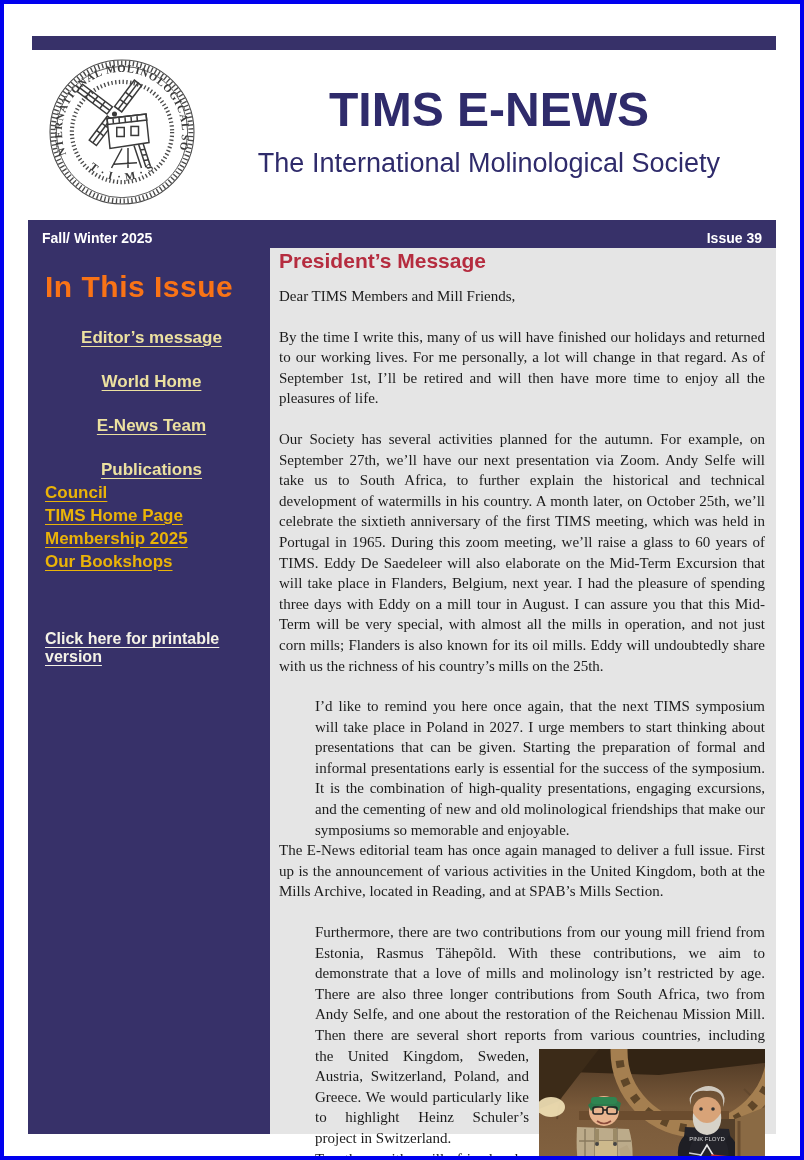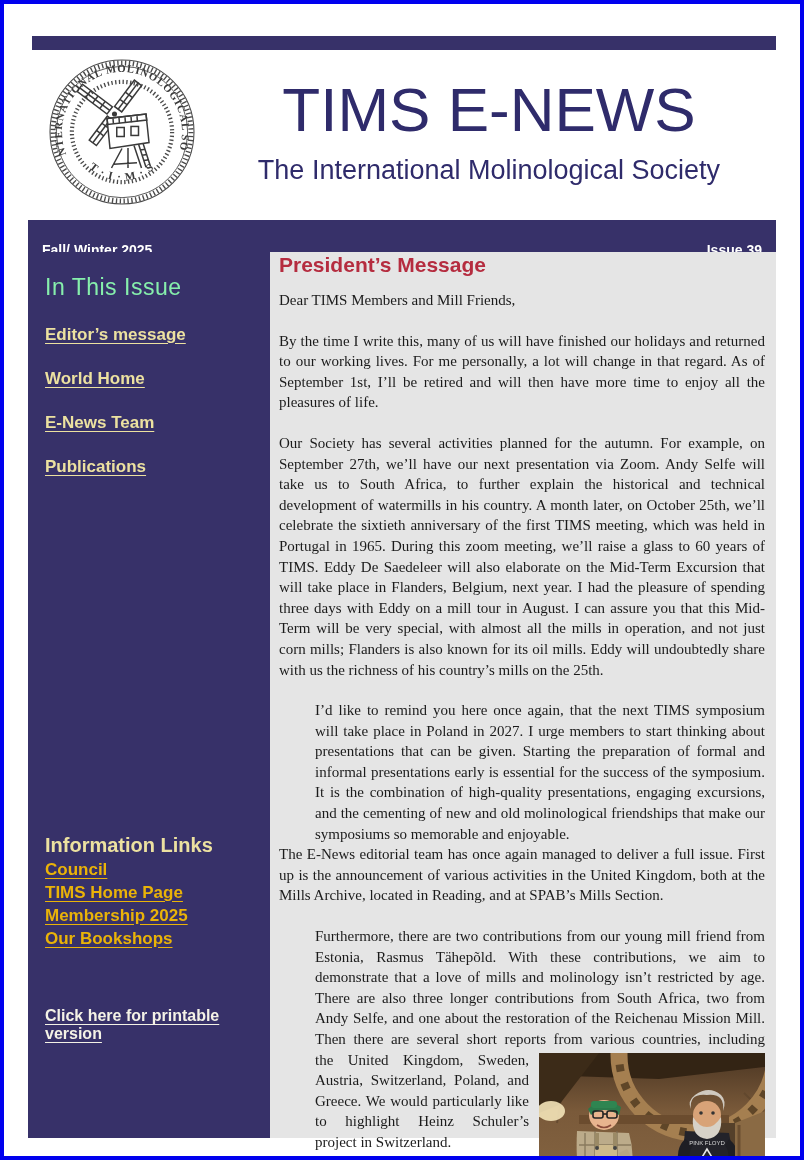--- a/index.html
+++ b/index.html
@@ -24,22 +24,22 @@
   .masthead {
     display: flex;
     align-items: center;
     height: 160px;
     padding: 2px 20px 0 42px;
   }
   .seal { width: 152px; height: 150px; flex: 0 0 auto; }
   .titles { flex: 1 1 auto; text-align: center; color: #2f2b6b; }
   .nl-title {
     margin: 0;
-    font-size: 62px;
-    font-weight: normal;
+    font-size: 48px;
+    font-weight: bold;
     letter-spacing: 0px;
     line-height: 1.0;
     font-family: "Liberation Sans", sans-serif;
   }
   .nl-subtitle {
     margin-top: 14px;
     font-size: 27px;
     font-weight: 500;
     font-family: "Liberation Sans", sans-serif;
   }
@@ -48,53 +48,54 @@
   .issue-band {
     margin: 8px 24px 0 24px;
     height: 28px;
     line-height: 28px;
     background: #373169;
     color: #ffffff;
     font-size: 14px;
     font-weight: bold;
     display: flex;
     justify-content: space-between;
-    padding: 16px 14px;
+    padding: 4px 14px;
     box-sizing: border-box;
   }
 
   
   .columns {
     margin: 0 24px 0 24px;
     display: flex;
     height: 886px;
   }
   .sidebar {
     width: 242px; flex: 0 0 auto;
     background: #373169;
     color: #ece1a0;
     padding: 0 12px 0 17px;
     box-sizing: border-box;
   }
   .iti-heading {
     margin: 22px 0 0 0;
-    font-size: 23px;
-    font-weight: 400;
+    font-size: 30px;
+    font-weight: 700;
     letter-spacing: .5px;
-    color: #86efac;
+    color: #f97316;
   }
   .side-link {
     display: block;
     margin-top: 24px;
     font-size: 17px;
     font-weight: bold;
     color: #ece1a0;
     text-decoration: underline;
     text-underline-offset: 3px;
     cursor: pointer;
+    text-align: center;
   }
   .info-heading {
     margin: 357px 0 0 0;
     font-size: 20px;
     font-weight: bold;
     color: #ece1a0;
   }
   .info-link {
     display: block;
     margin-top: 3px;
@@ -225,21 +226,20 @@
 
   <div class="columns">
 
     <aside class="sidebar">
       <h2 class="iti-heading">In This Issue</h2>
       <a class="side-link">Editor’s message</a>
       <a class="side-link">World Home</a>
       <a class="side-link">E-News Team</a>
       <a class="side-link">Publications</a>
 
-      <h3 class="info-heading">Information Links</h3>
       <a class="info-link">Council</a>
       <a class="info-link">TIMS Home Page</a>
       <a class="info-link">Membership 2025</a>
       <a class="info-link">Our Bookshops</a>
 
       <a class="printable-link">Click here for printable version</a>
     </aside>
 
     <main class="content">
       <h2 class="msg-heading">President’s Message</h2>

